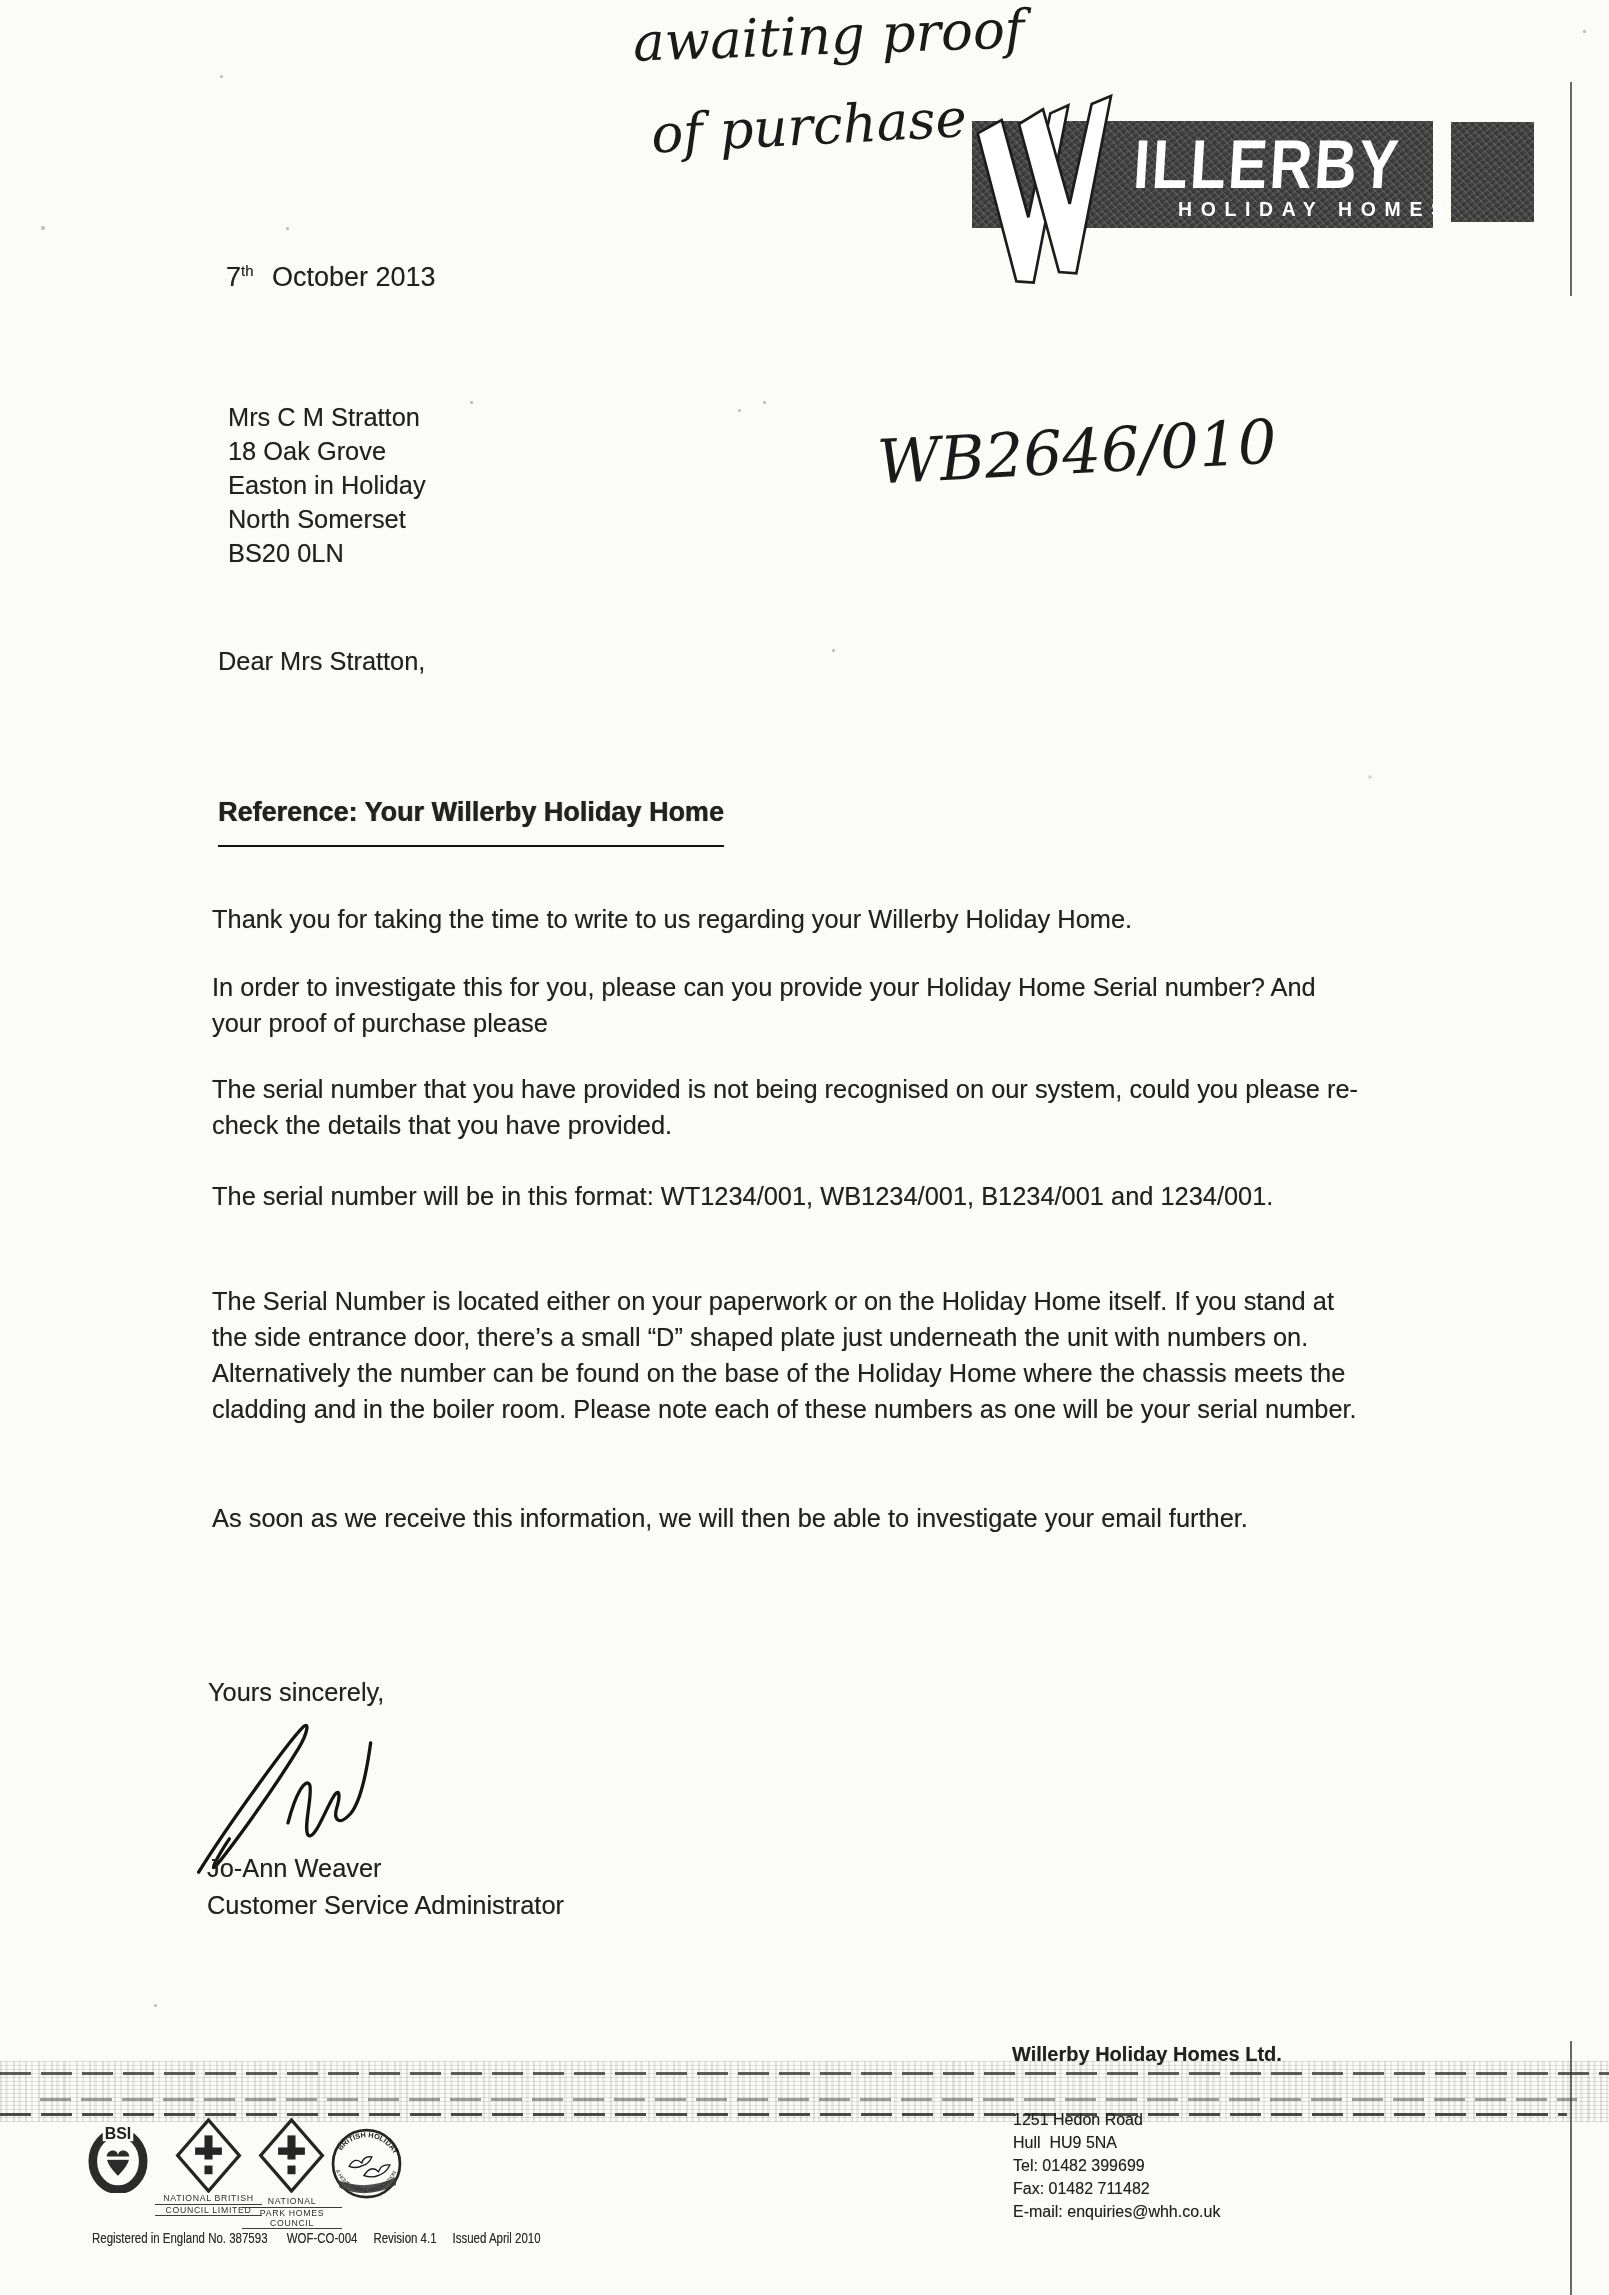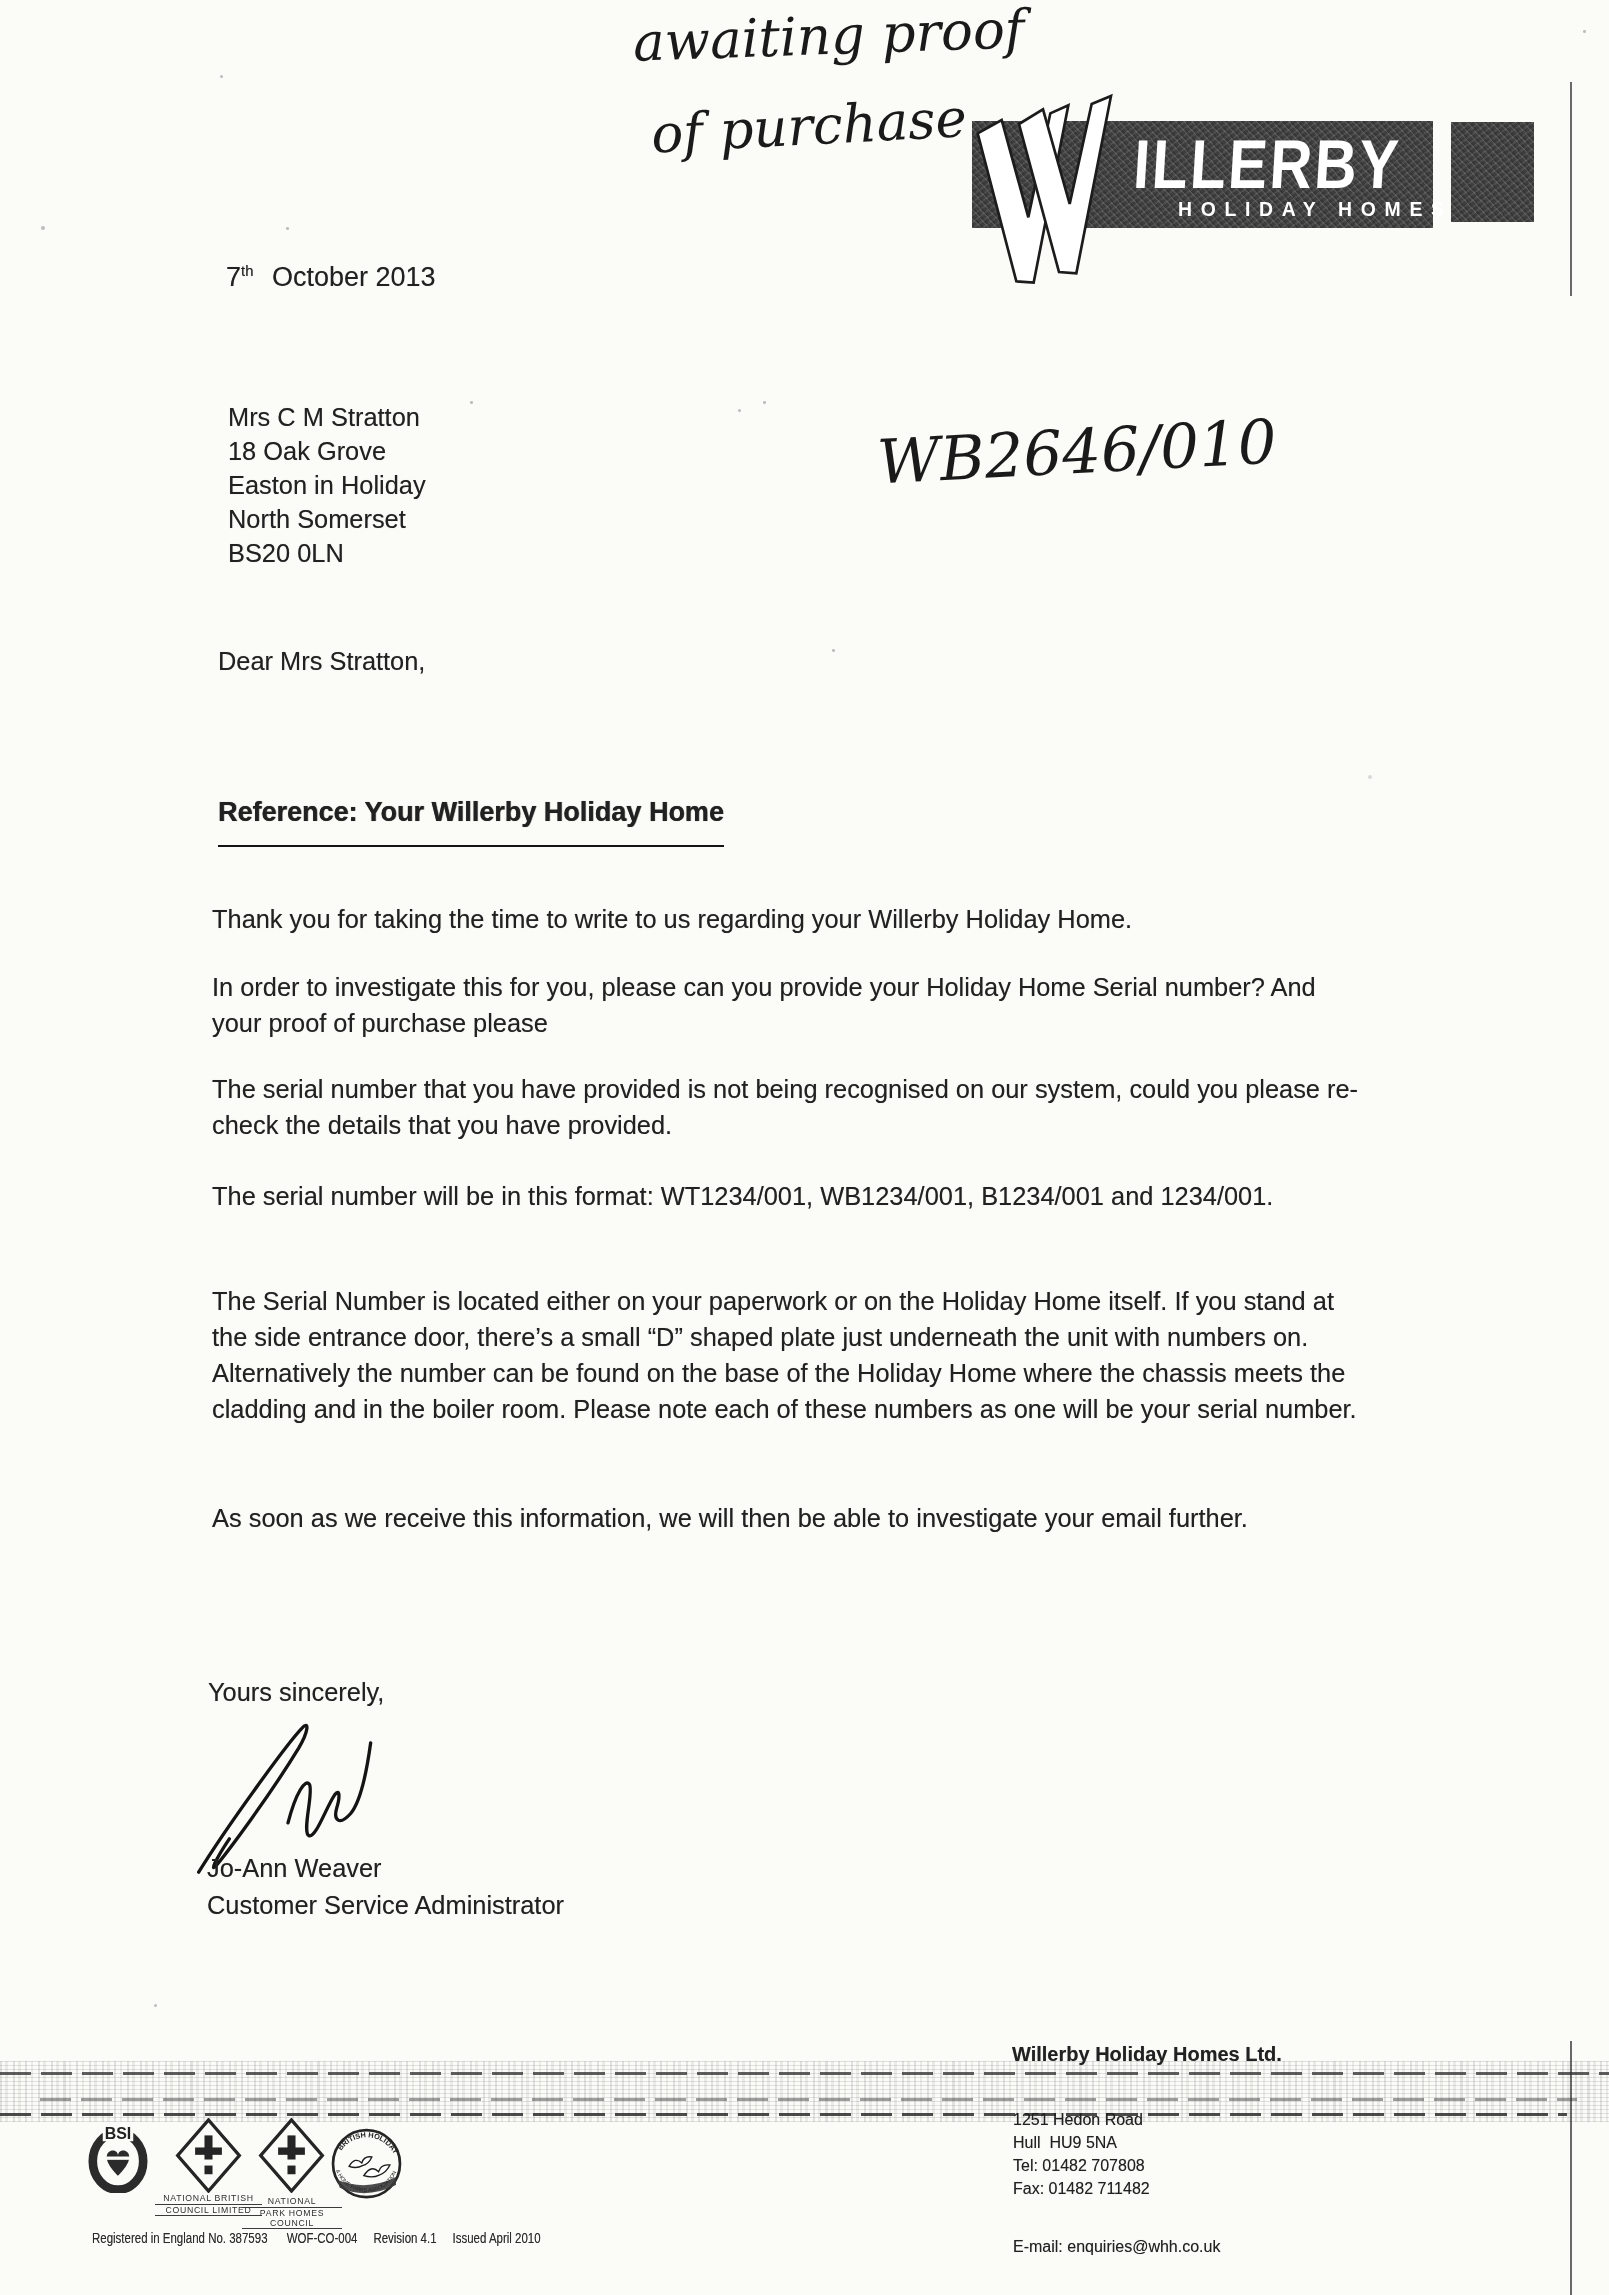--- a/index.html
+++ b/index.html
@@ -92,23 +92,23 @@
   <div class="typed" style="left:1012px;top:2043px;font-size:20px;font-weight:bold;">Willerby Holiday Homes Ltd.</div>
 
   <div id="artifact-band"></div>
   <div class="streak" style="left:0;top:2072px;width:1609px;opacity:.75;"></div>
   <div class="streak" style="left:40px;top:2098px;width:1537px;opacity:.45;"></div>
   <div class="streak" style="left:0;top:2113px;width:1567px;opacity:.85;"></div>
 
   <div style="position:absolute;left:1013px;top:2108px;">
     <div class="typed contact-line" style="position:static;">1251 Hedon Road</div>
     <div class="typed contact-line" style="position:static;">Hull  HU9 5NA</div>
-    <div class="typed contact-line" style="position:static;">Tel: 01482 707808</div>
+    <div class="typed contact-line" style="position:static;">Tel: 01482 399699</div>
     <div class="typed contact-line" style="position:static;">Fax: 01482 711482</div>
-    <div class="typed contact-line" style="position:static;margin-top:35px;">E-mail: enquiries@whh.co.uk</div>
+    <div class="typed contact-line" style="position:static;">E-mail: enquiries@whh.co.uk</div>
   </div>
 
   <svg style="position:absolute;left:88px;top:2124px;" width="60" height="69" viewBox="0 0 90 104">
     <ellipse cx="45" cy="56" rx="38" ry="43" fill="none" stroke="#2b2b2b" stroke-width="13"></ellipse>
     <rect x="22" y="0" width="46" height="26" fill="#fbfbf8"></rect>
     <text x="45" y="22" text-anchor="middle" font-family="Liberation Sans,sans-serif" font-size="24" font-weight="bold" fill="#222">BSI</text>
     <path d="M28,50 C28,37 45,37 45,48 C45,37 62,37 62,50 C62,62 45,78 45,78 C45,78 28,62 28,50 Z" fill="#2b2b2b"></path>
     <rect x="27" y="49" width="36" height="5" fill="#fbfbf8"></rect>
   </svg>
 

